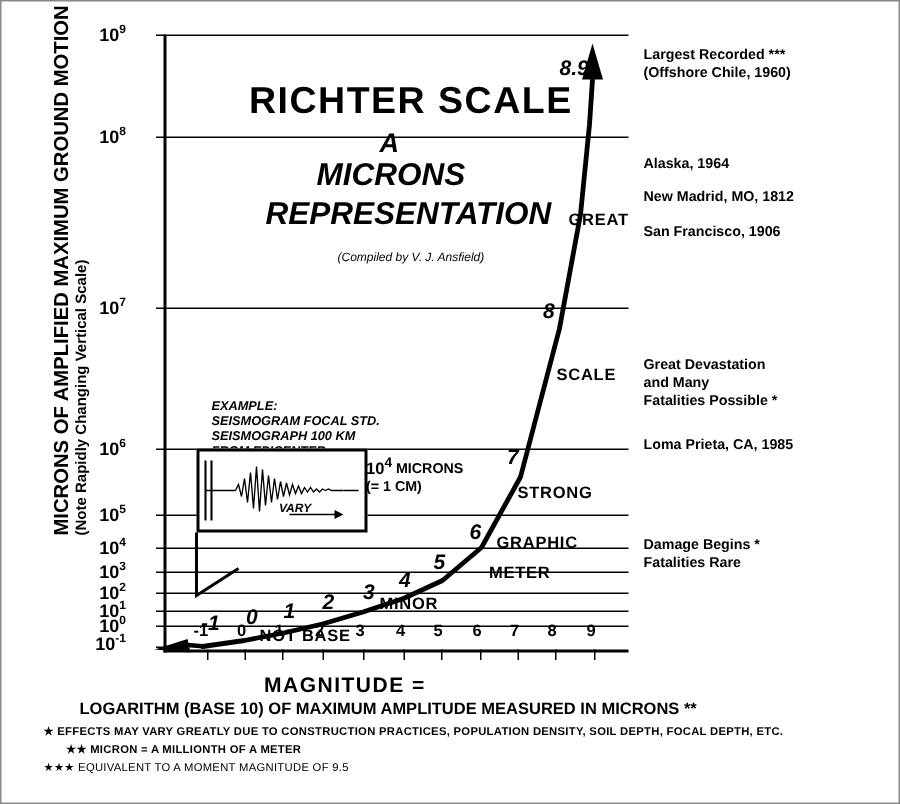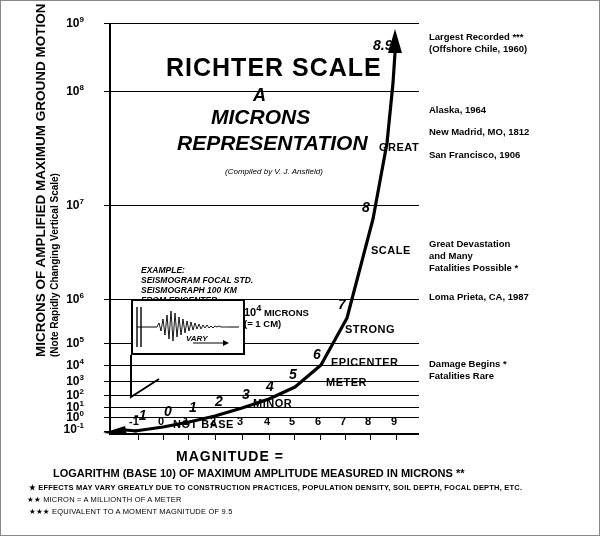--- a/index.html
+++ b/index.html
@@ -49,21 +49,21 @@
   #inset-text{left:140px;top:248px;font-size:8.5px;font-style:italic;font-weight:bold;line-height:10px;margin-top:16px;}
   #inset-box{left:130px;top:298px;width:110px;height:52px;border:2px solid #000;background:#fff;overflow:hidden;}
   #seis{position:absolute;left:0;top:0;width:100%;height:100%;}
   #inset-mic{left:243px;top:302px;font-size:9.5px;font-weight:bold;line-height:11px;}
   #inset-mic .exp{font-size:11px;}
   #inset-time{left:185px;top:333px;font-size:8px;font-weight:bold;font-style:italic;}
 
   
   #foot1{left:52px;top:466px;font-size:11px;font-weight:bold;}
   #foot2{left:28px;top:482px;font-size:7.5px;font-weight:bold;letter-spacing:.2px;}
-  #foot3{left:26px;top:494px;font-size:7.5px;font-weight:normal;letter-spacing:.2px;text-align:center;}
+  #foot3{left:43px;top:494px;font-size:7.5px;font-weight:bold;letter-spacing:.2px;text-align:center;}
   #foot4{left:28px;top:506px;font-size:7.5px;font-weight:normal;letter-spacing:.2px;}
 
   svg{display:block;}
 </style>
 </head>
 <body>
 
 <div id="page">
 
   <div class="abs" id="title-main">RICHTER SCALE</div>
@@ -164,38 +164,38 @@
   <div class="abs mnum" style="left:265px;top:377px;">4</div>
   <div class="abs mnum" style="left:241px;top:385px;">3</div>
   <div class="abs mnum" style="left:214px;top:392px;">2</div>
   <div class="abs mnum" style="left:188px;top:398px;">1</div>
   <div class="abs mnum" style="left:163px;top:402px;">0</div>
   <div class="abs mnum" style="left:133px;top:406px;">-1</div>
 
   <div class="abs zone" style="left:378px;top:140px;">GREAT</div>
   <div class="abs zone" style="left:370px;top:243px;">SCALE</div>
   <div class="abs zone" style="left:344px;top:322px;">STRONG</div>
-  <div class="abs zone" style="left:330px;top:355px;">EPICENTER</div>
+  <div class="abs zone" style="left:330px;top:355px;">GRAPHIC</div>
   <div class="abs zone" style="left:325px;top:375px;">METER</div>
   <div class="abs zone" style="left:252px;top:396px;">MINOR</div>
   <div class="abs zone" style="left:172px;top:417px;">NOT BASE</div>
 
   <div class="rnote" style="left:428px;top:30px;">
     <div>Largest Recorded ***</div>
     <div>(Offshore Chile, 1960)</div>
   </div>
   <div class="rnote" style="left:428px;top:103px;">Alaska, 1964</div>
   <div class="rnote" style="left:428px;top:125px;">New Madrid, MO, 1812</div>
   <div class="rnote" style="left:428px;top:148px;">San Francisco, 1906</div>
   <div class="rnote" style="left:428px;top:237px;">
     <div>Great Devastation</div>
     <div>and Many</div>
     <div>Fatalities Possible *</div>
   </div>
-  <div class="rnote" style="left:428px;top:290px;">Loma Prieta, CA,  1987</div>
+  <div class="rnote" style="left:428px;top:290px;">Loma Prieta, CA,  1985</div>
   <div class="rnote" style="left:428px;top:357px;">
     <div>Damage Begins *</div>
     <div>Fatalities Rare</div>
   </div>
 
   <div class="abs" id="inset-text">
     <div>EXAMPLE:</div>
     <div>SEISMOGRAM FOCAL STD.</div>
     <div>SEISMOGRAPH 100 KM</div>
     <div>FROM EPICENTER</div>

